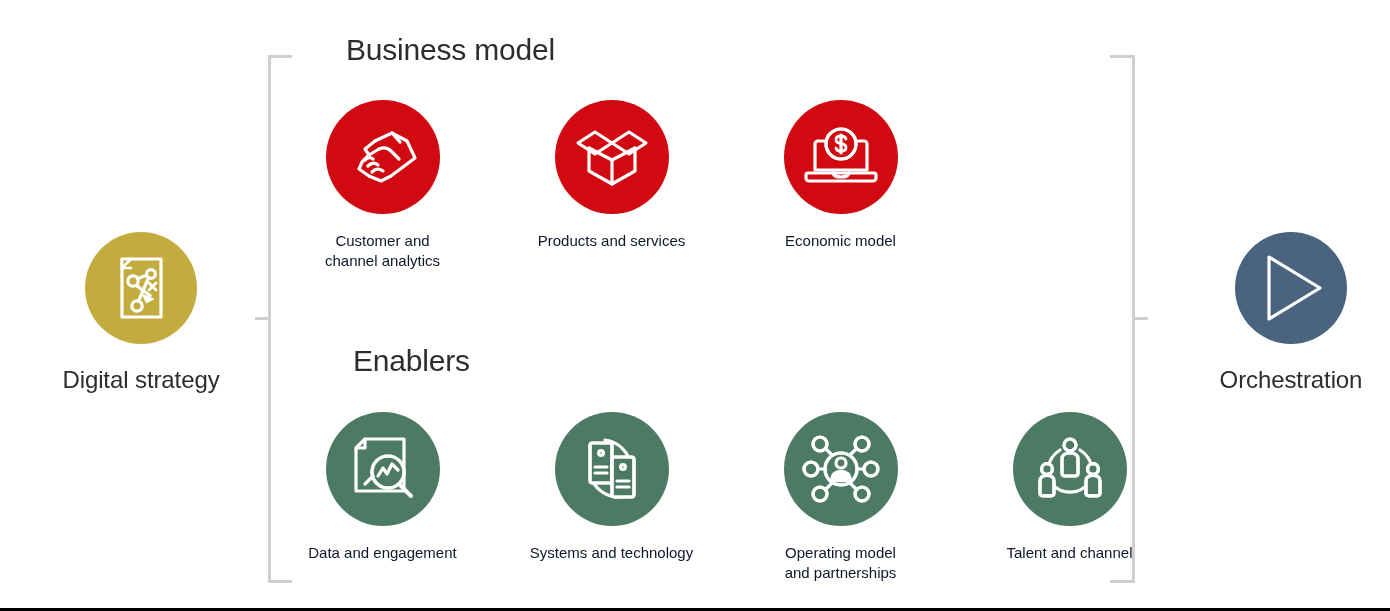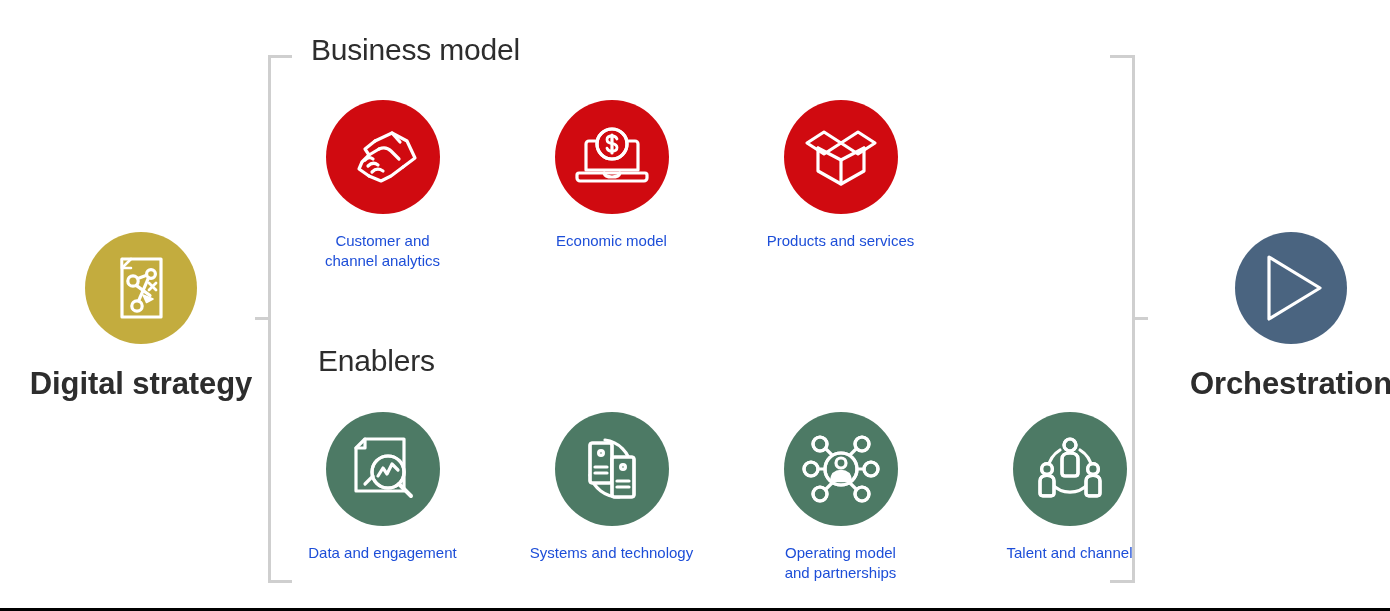--- a/index.html
+++ b/index.html
@@ -37,44 +37,45 @@
   .endnode-circle {
     width: 112px;
     height: 112px;
     border-radius: 50%;
     display: flex;
     align-items: center;
     justify-content: center;
   }
   .endnode-label {
     margin-top: 22px;
-    font-size: 31px;
+    font-size: 24px;
     line-height: 1.15;
     color: #2d2d2d;
     letter-spacing: -0.1px;
     white-space: nowrap;
-    font-weight: 700;
+    font-weight: 400;
   }
 
   
   .bracket-line {
     position: absolute;
     background: #cfcfcf;
   }
   .bracket-v { width: 3px; }
   .bracket-h { height: 3px; }
 
   
   .group-heading {
     position: absolute;
     font-size: 30px;
     color: #2d2d2d;
     letter-spacing: -0.2px;
     font-weight: 400;
     white-space: nowrap;
+    margin-left: 35px;
   }
   #heading-business { left: 311px; top: 33px; }
   #heading-enablers { left: 318px; top: 344px; }
 
   
   .row {
     position: absolute;
     display: flex;
   }
   #row-business { left: 268px; top: 100px;  }
@@ -91,21 +92,21 @@
     height: 114px;
     border-radius: 50%;
     display: flex;
     align-items: center;
     justify-content: center;
   }
   .cell-label {
     margin-top: 17px;
     font-size: 15px;
     line-height: 1.32;
-    color: #1d4ed8;
+    color: #0f172a;
     text-align: center;
     font-weight: 400;
     max-width: 200px;
   }
 
   svg { display: block; overflow: visible; }
 </style>
 </head>
 <body>
 
@@ -178,58 +179,58 @@
       </div>
       <div class="cell-label">
         <div>Customer and</div>
         <div>channel analytics</div>
       </div>
     </div>
 
     <div class="cell">
       <div class="cell-circle" style="background:#D00A10;">
         <span>
+          <svg width="76" height="70" viewBox="0 0 76 70" fill="none" stroke="#ffffff" stroke-width="3.2" stroke-linecap="round" stroke-linejoin="round">
+
+            <path d="M38 21 L21 10 L4 21 L21 32 Z"></path>
+
+            <path d="M38 21 L55 10 L72 21 L55 32 Z"></path>
+
+            <path d="M15 26 L15 49 L38 62 L61 49 L61 26"></path>
+
+            <path d="M38 38 L38 62"></path>
+            <path d="M15 26 L38 38 L61 26"></path>
+          </svg>
+        </span>
+      </div>
+      <div class="cell-label">
+        <div>Products and services</div>
+      </div>
+    </div>
+
+    <div class="cell">
+      <div class="cell-circle" style="background:#D00A10;">
+        <span>
           <svg width="78" height="64" viewBox="0 0 78 64" fill="none" stroke="#ffffff" stroke-width="3.2" stroke-linecap="round" stroke-linejoin="round">
 
             <path d="M13 19 a3 3 0 0 1 3 -3 H62 a3 3 0 0 1 3 3 V45 H13 Z"></path>
 
             <path d="M6 48 H72 a2 2 0 0 1 2 2 v3 a3 3 0 0 1 -3 3 H7 a3 3 0 0 1 -3 -3 v-3 a2 2 0 0 1 2 -2 Z"></path>
 
             <path d="M31 48 q1 4 8 4 q7 0 8 -4"></path>
 
             <circle cx="39" cy="19" r="15" fill="#D00A10"></circle>
             <circle cx="39" cy="19" r="15"></circle>
             <path d="M39 10 V28"></path>
             <path d="M44 14 q-1 -3 -5 -3 q-5 0 -5 3.6 q0 3.4 5 4 q5 0.6 5 4 q0 3.6 -5 3.6 q-4 0 -5 -3" stroke-width="2.8"></path>
           </svg>
         </span>
       </div>
       <div class="cell-label">
         <div>Economic model</div>
-      </div>
-    </div>
-
-    <div class="cell">
-      <div class="cell-circle" style="background:#D00A10;">
-        <span>
-          <svg width="76" height="70" viewBox="0 0 76 70" fill="none" stroke="#ffffff" stroke-width="3.2" stroke-linecap="round" stroke-linejoin="round">
-
-            <path d="M38 21 L21 10 L4 21 L21 32 Z"></path>
-
-            <path d="M38 21 L55 10 L72 21 L55 32 Z"></path>
-
-            <path d="M15 26 L15 49 L38 62 L61 49 L61 26"></path>
-
-            <path d="M38 38 L38 62"></path>
-            <path d="M15 26 L38 38 L61 26"></path>
-          </svg>
-        </span>
-      </div>
-      <div class="cell-label">
-        <div>Products and services</div>
       </div>
     </div>
 
   </div>
 
   <div class="row" id="row-enablers">
 
     <div class="cell">
       <div class="cell-circle" style="background:#4D7A65;">
         <span>

